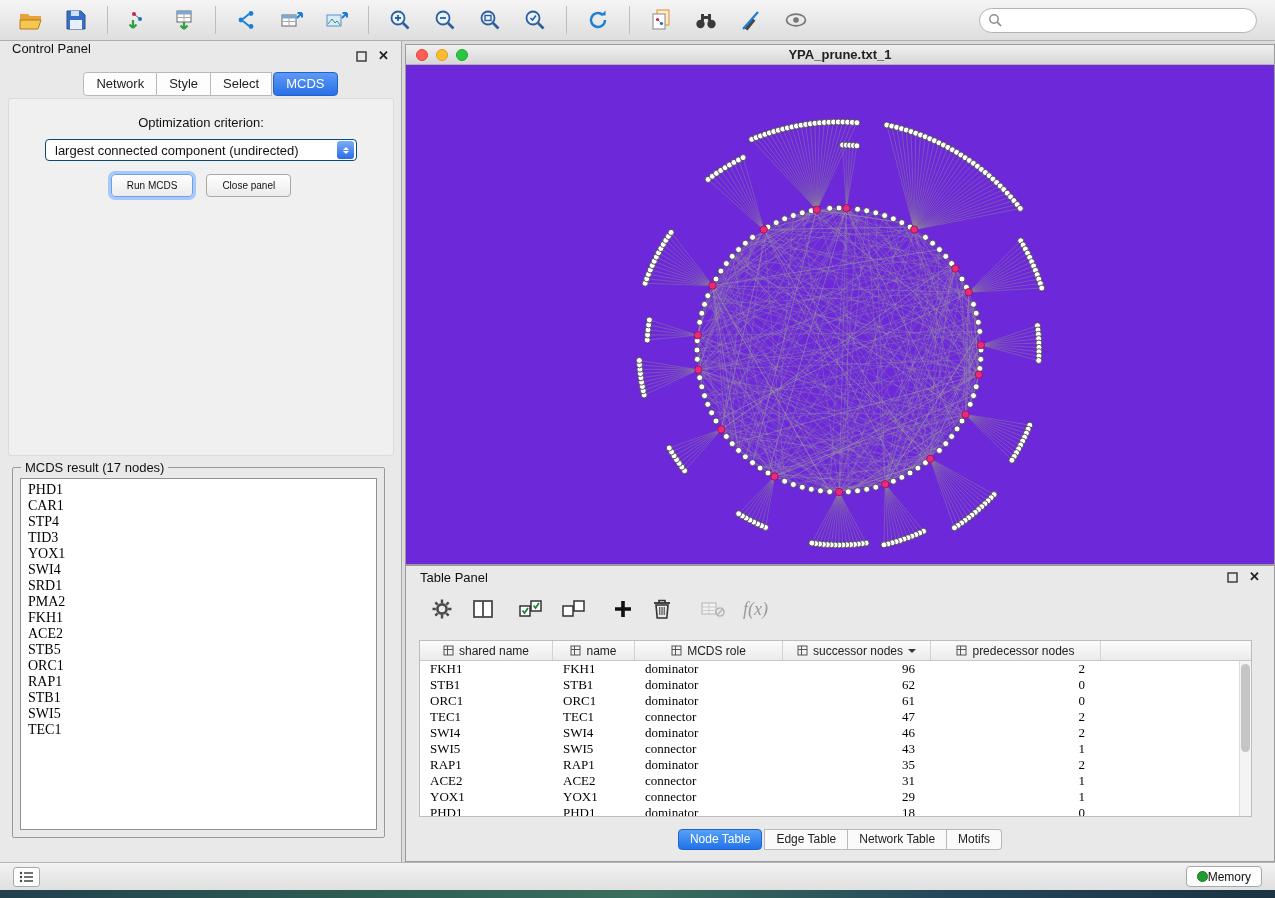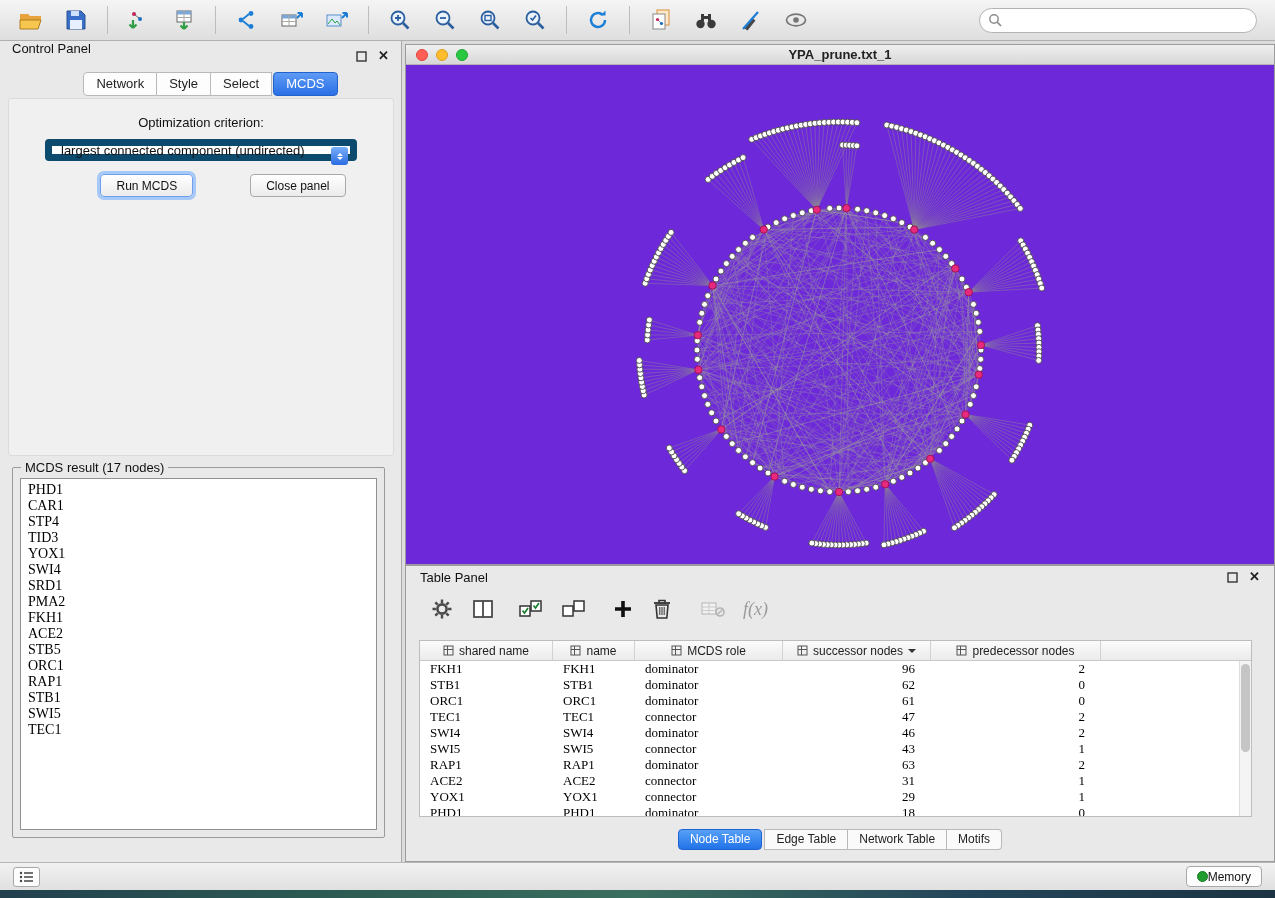--- a/index.html
+++ b/index.html
@@ -44,35 +44,35 @@
     background:linear-gradient(#5e9bf5,#2a6fe6); color:#fff;
     border:1px solid #2162cc; border-radius:4px; margin-left:1px;
   }
   .cp-content {
     position:absolute; left:8px; top:57px; width:386px; height:358px;
     background:#f0f0f0; border:1px solid #dbdbdb; border-radius:3px;
   }
   .opt-label { text-align:center; margin-top:16px; font-size:13px; color:#111; }
   .select-box {
     position:relative; margin:9px auto 0; width:312px; height:22px;
-    background:#fff; border:7px solid #0c4a6e; border-radius:4px;
+    background:#fff; border:1px solid #0c4a6e; border-radius:4px;
     font-size:13px; color:#111; display:flex; align-items:center; padding-left:9px;
   }
   .stepper {
     position:absolute; right:2px; top:1px; width:17px; height:18px; border-radius:3px;
     background:linear-gradient(#79aef9,#2c6ce2);
     display:flex; flex-direction:column; align-items:center; justify-content:center; gap:1px;
   }
   .stepper i { display:block; width:0; height:0; border:3px solid transparent; }
   .stepper .up { border-bottom-color:#fff; border-top-width:0; }
   .stepper .dn { border-top-color:#fff; border-bottom-width:0; }
   .btn-row { display:flex; justify-content:center; gap:13px; margin-top:13px; }
   .btn {
-    height:23px; padding:0 15px; font-size:12px; font-family:inherit; color:#111;
-    background:linear-gradient(#ffffff,#ebebeb); border:1px solid #a9a9a9; border-radius:4px;margin-left:44px;
+    height:23px; padding:0 15px; font-size:10px; font-family:inherit; color:#111;
+    background:linear-gradient(#ffffff,#ebebeb); border:1px solid #a9a9a9; border-radius:4px;
   }
   .btn.focus { box-shadow:0 0 0 3px #a6c9f8; border-color:#6f9ff0; }
   .mcds-result {
     position:absolute; left:12px; top:426px; width:373px; height:371px;
     border:1px solid #9a9a9a; border-radius:2px;
   }
   .legend {
     position:absolute; top:-8px; left:8px; background:#e9e9e9; padding:0 4px;
     font-size:13px; color:#111;
   }
@@ -1375,21 +1375,21 @@
           <div class="td">SWI5</div>
           <div class="td">connector</div>
           <div class="td num">43</div>
           <div class="td num">1</div>
           <div class="td"></div>
         </div>
         <div class="trow">
           <div class="td">RAP1</div>
           <div class="td">RAP1</div>
           <div class="td">dominator</div>
-          <div class="td num">63</div>
+          <div class="td num">35</div>
           <div class="td num">2</div>
           <div class="td"></div>
         </div>
         <div class="trow">
           <div class="td">ACE2</div>
           <div class="td">ACE2</div>
           <div class="td">connector</div>
           <div class="td num">31</div>
           <div class="td num">1</div>
           <div class="td"></div>

